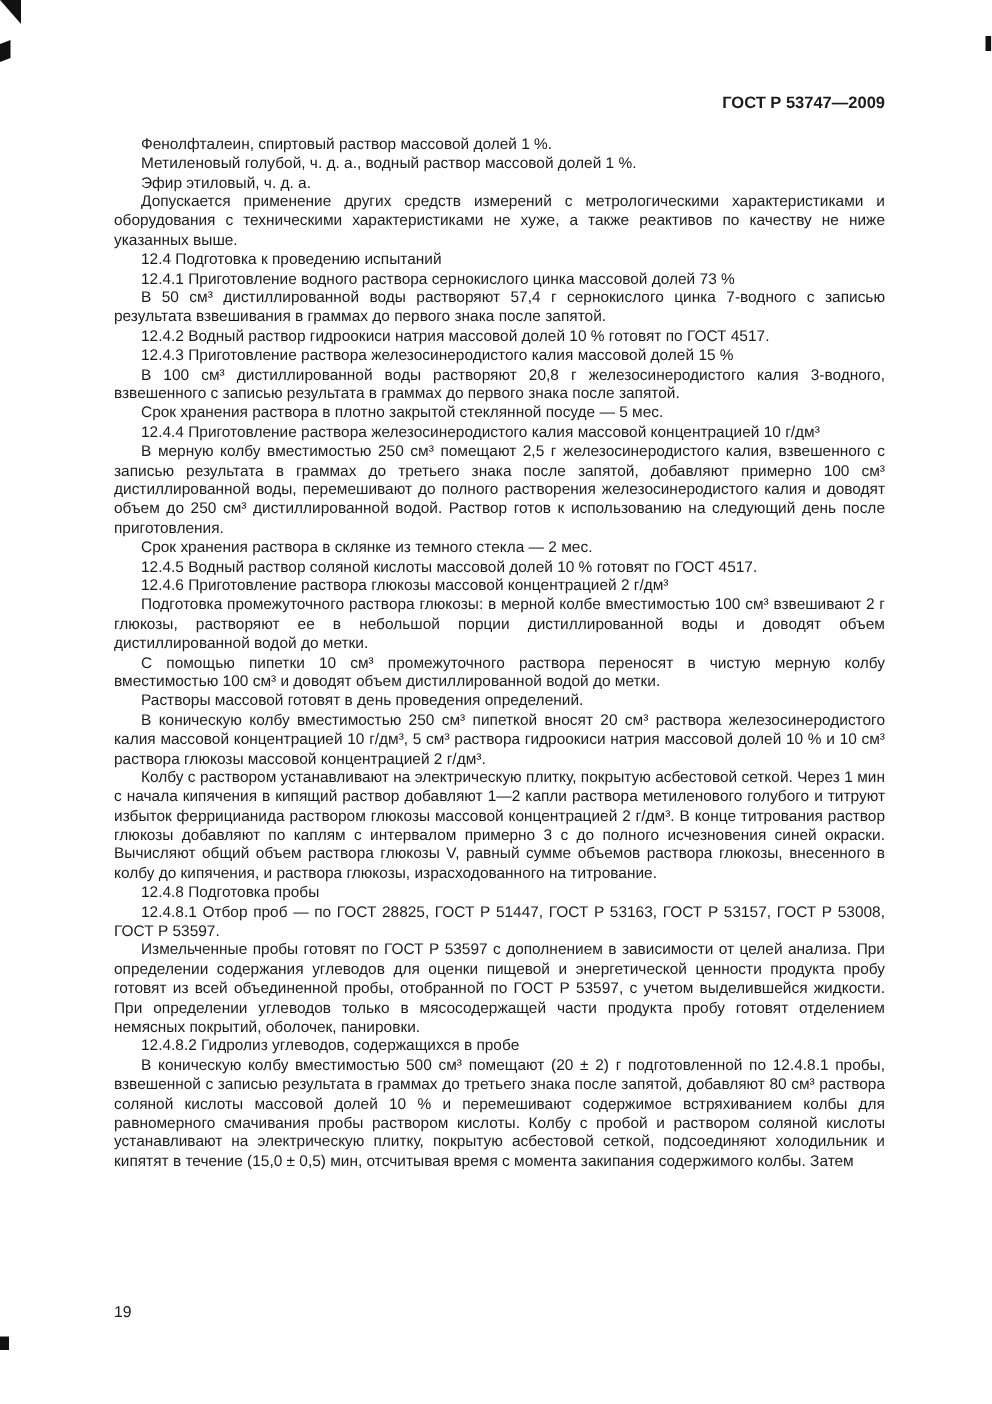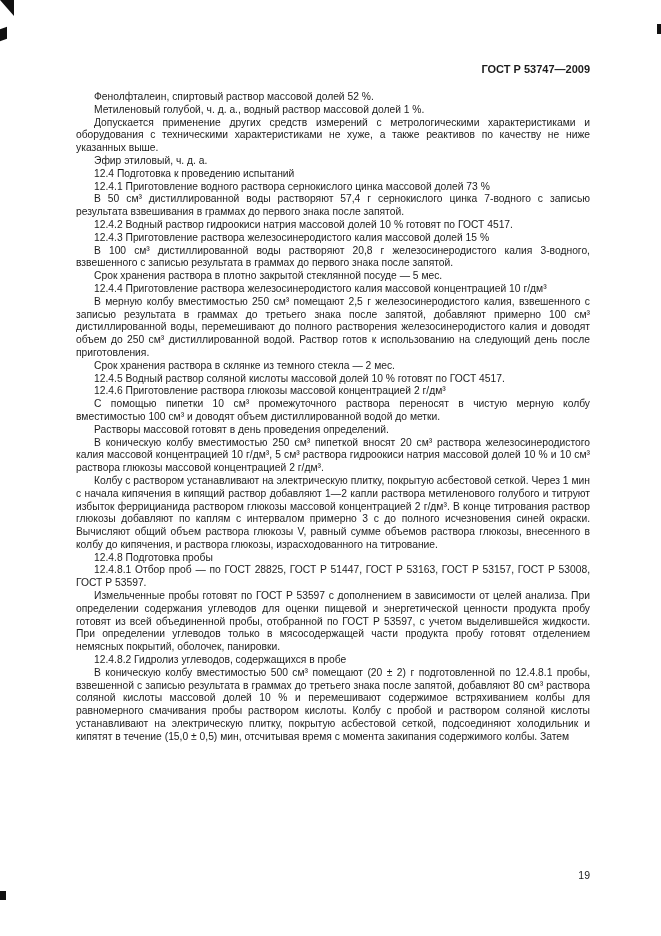--- a/index.html
+++ b/index.html
@@ -34,21 +34,21 @@
     hyphens: auto;
     -webkit-hyphens: auto;
   }
   .para { text-indent: 18px; }
   .para.heading { font-weight: normal; }
   .doc-footer {
     position: absolute;
     top: 869px;
     left: 76px;
     width: 514px;
-    text-align: right;
+    text-align: left;
     font-size: 10.5px;
   }
   
   .artifact { position: absolute; background: #111; }
   .artifact-tl { left: 0; top: 28px; width: 7px; height: 12px; transform: skewY(-20deg); }
   .artifact-tr {
     right: 0; top: 0; width: 0; height: 0; background: transparent;
     border-top: 16px solid #111; border-left: 14px solid transparent;
   }
   .artifact-tr2 { right: 0; top: 24px; width: 4px; height: 10px; }
@@ -62,36 +62,37 @@
   <div class="artifact artifact-tl"></div>
   <div class="artifact-tr"></div>
   <div class="artifact artifact-tr2"></div>
   <div class="artifact artifact-bl"></div>
 
   <div class="doc-header">
     <span>ГОСТ Р 53747—2009</span>
   </div>
 
   <div class="doc-body">
-      <p class="para body">Фенолфталеин, спиртовый раствор массовой долей 52 %.</p>
+      <p class="para body">Фенолфталеин, спиртовый раствор массовой долей 1 %.</p>
       <p class="para body">Метиленовый голубой, ч. д. а., водный раствор массовой долей 1 %.</p>
+      <p class="para body">Эфир этиловый, ч. д. а.</p>
       <p class="para body">Допускается применение других средств измерений с метрологическими характеристиками и оборудования с техническими характеристиками не хуже, а также реактивов по качеству не ниже указанных выше.</p>
-      <p class="para body">Эфир этиловый, ч. д. а.</p>
       <p class="para heading">12.4 Подготовка к проведению испытаний</p>
       <p class="para heading">12.4.1 Приготовление водного раствора сернокислого цинка массовой долей 73 %</p>
       <p class="para body">В 50 см³ дистиллированной воды растворяют 57,4 г сернокислого цинка 7-водного с записью результата взвешивания в граммах до первого знака после запятой.</p>
       <p class="para body">12.4.2 Водный раствор гидроокиси натрия массовой долей 10 % готовят по ГОСТ 4517.</p>
       <p class="para heading">12.4.3 Приготовление раствора железосинеродистого калия массовой долей 15 %</p>
       <p class="para body">В 100 см³ дистиллированной воды растворяют 20,8 г железосинеродистого калия 3-водного, взвешенного с записью результата в граммах до первого знака после запятой.</p>
       <p class="para body">Срок хранения раствора в плотно закрытой стеклянной посуде — 5 мес.</p>
       <p class="para heading">12.4.4 Приготовление раствора железосинеродистого калия массовой концентрацией 10 г/дм³</p>
       <p class="para body">В мерную колбу вместимостью 250 см³ помещают 2,5 г железосинеродистого калия, взвешенного с записью результата в граммах до третьего знака после запятой, добавляют примерно 100 см³ дистиллированной воды, перемешивают до полного растворения железосинеродистого калия и доводят объем до 250 см³ дистиллированной водой. Раствор готов к использованию на следующий день после приготовления.</p>
       <p class="para body">Срок хранения раствора в склянке из темного стекла — 2 мес.</p>
       <p class="para body">12.4.5 Водный раствор соляной кислоты массовой долей 10 % готовят по ГОСТ 4517.</p>
       <p class="para heading">12.4.6 Приготовление раствора глюкозы массовой концентрацией 2 г/дм³</p>
+      <p class="para body">Подготовка промежуточного раствора глюкозы: в мерной колбе вместимостью 100 см³ взвешивают 2 г глюкозы, растворяют ее в небольшой порции дистиллированной воды и доводят объем дистиллированной водой до метки.</p>
       <p class="para body">С помощью пипетки 10 см³ промежуточного раствора переносят в чистую мерную колбу вместимостью 100 см³ и доводят объем дистиллированной водой до метки.</p>
       <p class="para body">Растворы массовой готовят в день проведения определений.</p>
       <p class="para body">В коническую колбу вместимостью 250 см³ пипеткой вносят 20 см³ раствора железосинеродистого калия массовой концентрацией 10 г/дм³, 5 см³ раствора гидроокиси натрия массовой долей 10 % и 10 см³ раствора глюкозы массовой концентрацией 2 г/дм³.</p>
       <p class="para body">Колбу с раствором устанавливают на электрическую плитку, покрытую асбестовой сеткой. Через 1 мин с начала кипячения в кипящий раствор добавляют 1—2 капли раствора метиленового голубого и титруют избыток феррицианида раствором глюкозы массовой концентрацией 2 г/дм³. В конце титрования раствор глюкозы добавляют по каплям с интервалом примерно 3 с до полного исчезновения синей окраски. Вычисляют общий объем раствора глюкозы V, равный сумме объемов раствора глюкозы, внесенного в колбу до кипячения, и раствора глюкозы, израсходованного на титрование.</p>
       <p class="para heading">12.4.8 Подготовка пробы</p>
       <p class="para body">12.4.8.1 Отбор проб — по ГОСТ 28825, ГОСТ Р 51447, ГОСТ Р 53163, ГОСТ Р 53157, ГОСТ Р 53008, ГОСТ Р 53597.</p>
       <p class="para body">Измельченные пробы готовят по ГОСТ Р 53597 с дополнением в зависимости от целей анализа. При определении содержания углеводов для оценки пищевой и энергетической ценности продукта пробу готовят из всей объединенной пробы, отобранной по ГОСТ Р 53597, с учетом выделившейся жидкости. При определении углеводов только в мясосодержащей части продукта пробу готовят отделением немясных покрытий, оболочек, панировки.</p>
       <p class="para body">12.4.8.2 Гидролиз углеводов, содержащихся в пробе</p>
       <p class="para body">В коническую колбу вместимостью 500 см³ помещают (20 ± 2) г подготовленной по 12.4.8.1 пробы, взвешенной с записью результата в граммах до третьего знака после запятой, добавляют 80 см³ раствора соляной кислоты массовой долей 10 % и перемешивают содержимое встряхиванием колбы для равномерного смачивания пробы раствором кислоты. Колбу с пробой и раствором соляной кислоты устанавливают на электрическую плитку, покрытую асбестовой сеткой, подсоединяют холодильник и кипятят в течение (15,0 ± 0,5) мин, отсчитывая время с момента закипания содержимого колбы. Затем</p>
     </div>

